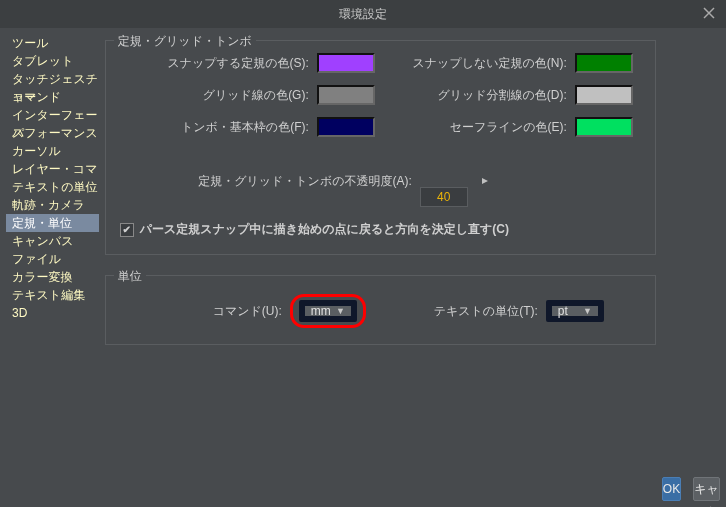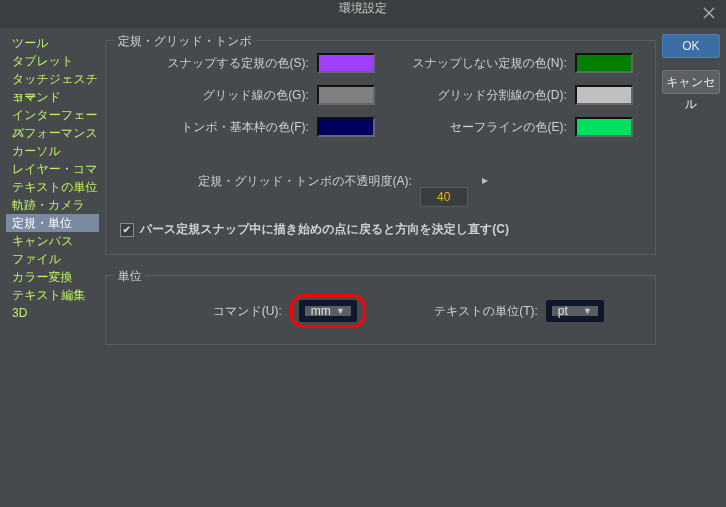--- a/index.html
+++ b/index.html
@@ -1,29 +1,29 @@
 <!DOCTYPE html>
 <html><head>
 <meta charset="utf-8">
 <style>
   * { box-sizing: border-box; margin: 0; padding: 0; font-family: "Meiryo", "MS PGothic", sans-serif; font-size: 12px; }
   body { background: #474a4d; color: #d0d0d0; width: 726px; height: 507px; overflow: hidden; }
   .window { width: 726px; height: 507px; background: #474a4d; display: flex; flex-direction: column; }
-  .titlebar { height: 28px; background: #3c3f41; display: flex; position: relative; }
+  .titlebar { height: 28px; background: #3c3f41; display: flex; align-items: center; position: relative; }
   .titlebar .title { flex: 1; text-align: center; color: #c8c8c8; font-size: 12px; }
   .titlebar .close { position: absolute; right: 8px; top: 6px; width: 16px; height: 16px; color: #aaa; cursor: pointer; }
   .titlebar .close svg { width: 14px; height: 14px; }
   .content { flex: 1; display: flex; padding: 6px; gap: 6px; }
   .sidebar { width: 118px; background: #474a4d; display: flex; flex-direction: column; }
-  .sidebar-item { height: 18px; line-height: 18px; padding-left: 6px; color: #bef264; cursor: pointer; font-size: 12px; }
+  .sidebar-item { height: 18px; line-height: 18px; padding-left: 6px; color: #fef9c3; cursor: pointer; font-size: 12px; }
   .sidebar-item.selected { background: #7a8aa0; color: #fff; }
   .main { flex: 1; display: flex; flex-direction: column; gap: 14px; }
   .group { border: 1px solid #5a5d60; border-radius: 0; padding: 12px 14px 16px 14px; position: relative; margin-top: 6px; }
   .group-title { position: absolute; top: -8px; left: 8px; background: #474a4d; padding: 0 4px; font-size: 12px; color: #d0d0d0; }
-  .rightcol { width: 74px; display: flex; flex-direction: column; gap: 12px; }
+  .rightcol { width: 74px; display: flex; flex-direction: row; gap: 12px; align-items: flex-end; }
   .btn { height: 24px; background: #5c6064; border: 1px solid #707478; color: #e8e8e8; text-align: center; line-height: 22px; cursor: pointer; font-size: 12px; border-radius: 2px; }
   .btn.primary { background: #3a6ea5; border-color: #4a7eb5; }
   .field-label { text-align: right; padding-right: 8px; color: #d0d0d0; }
   .color-well { width: 58px; height: 20px; border: 2px inset #666; cursor: pointer; }
   .color-well.purple { background: #a040ff; }
   .color-well.green1 { background: #008000; }
   .color-well.gray1 { background: #808080; }
   .color-well.gray2 { background: #c0c0c0; }
   .color-well.navy { background: #000060; }
   .color-well.green2 { background: #00e060; }

